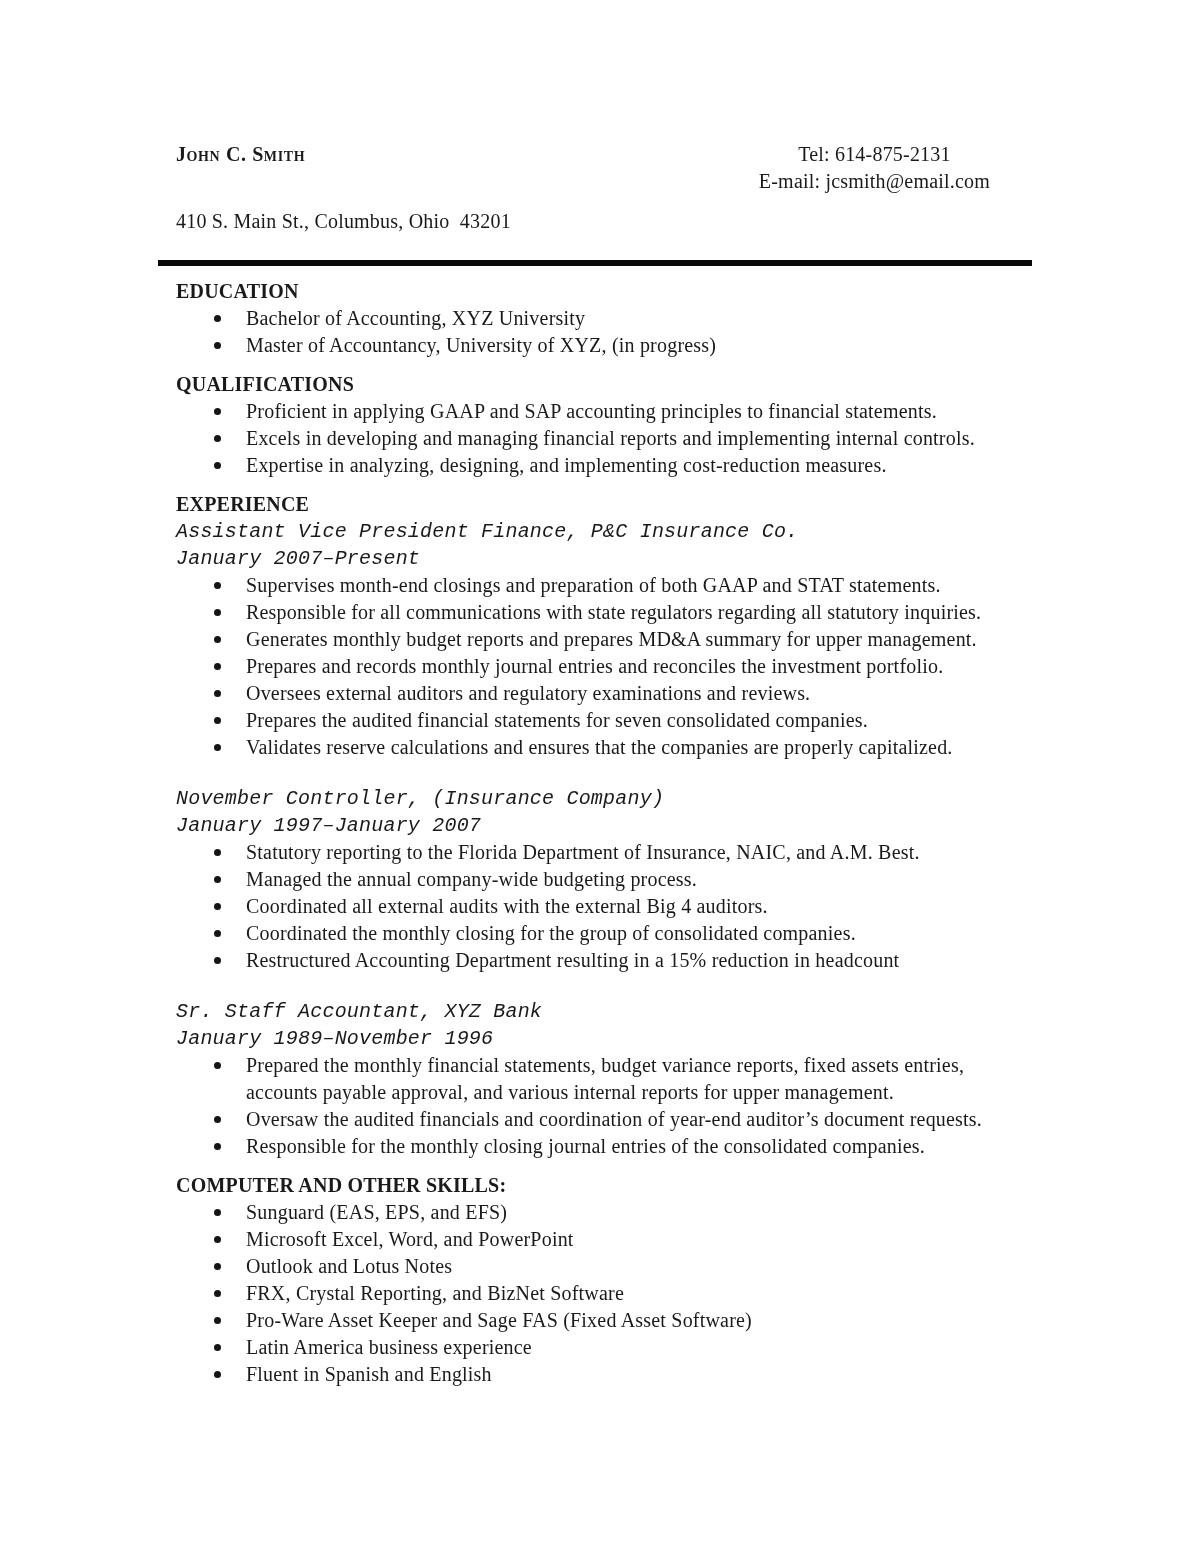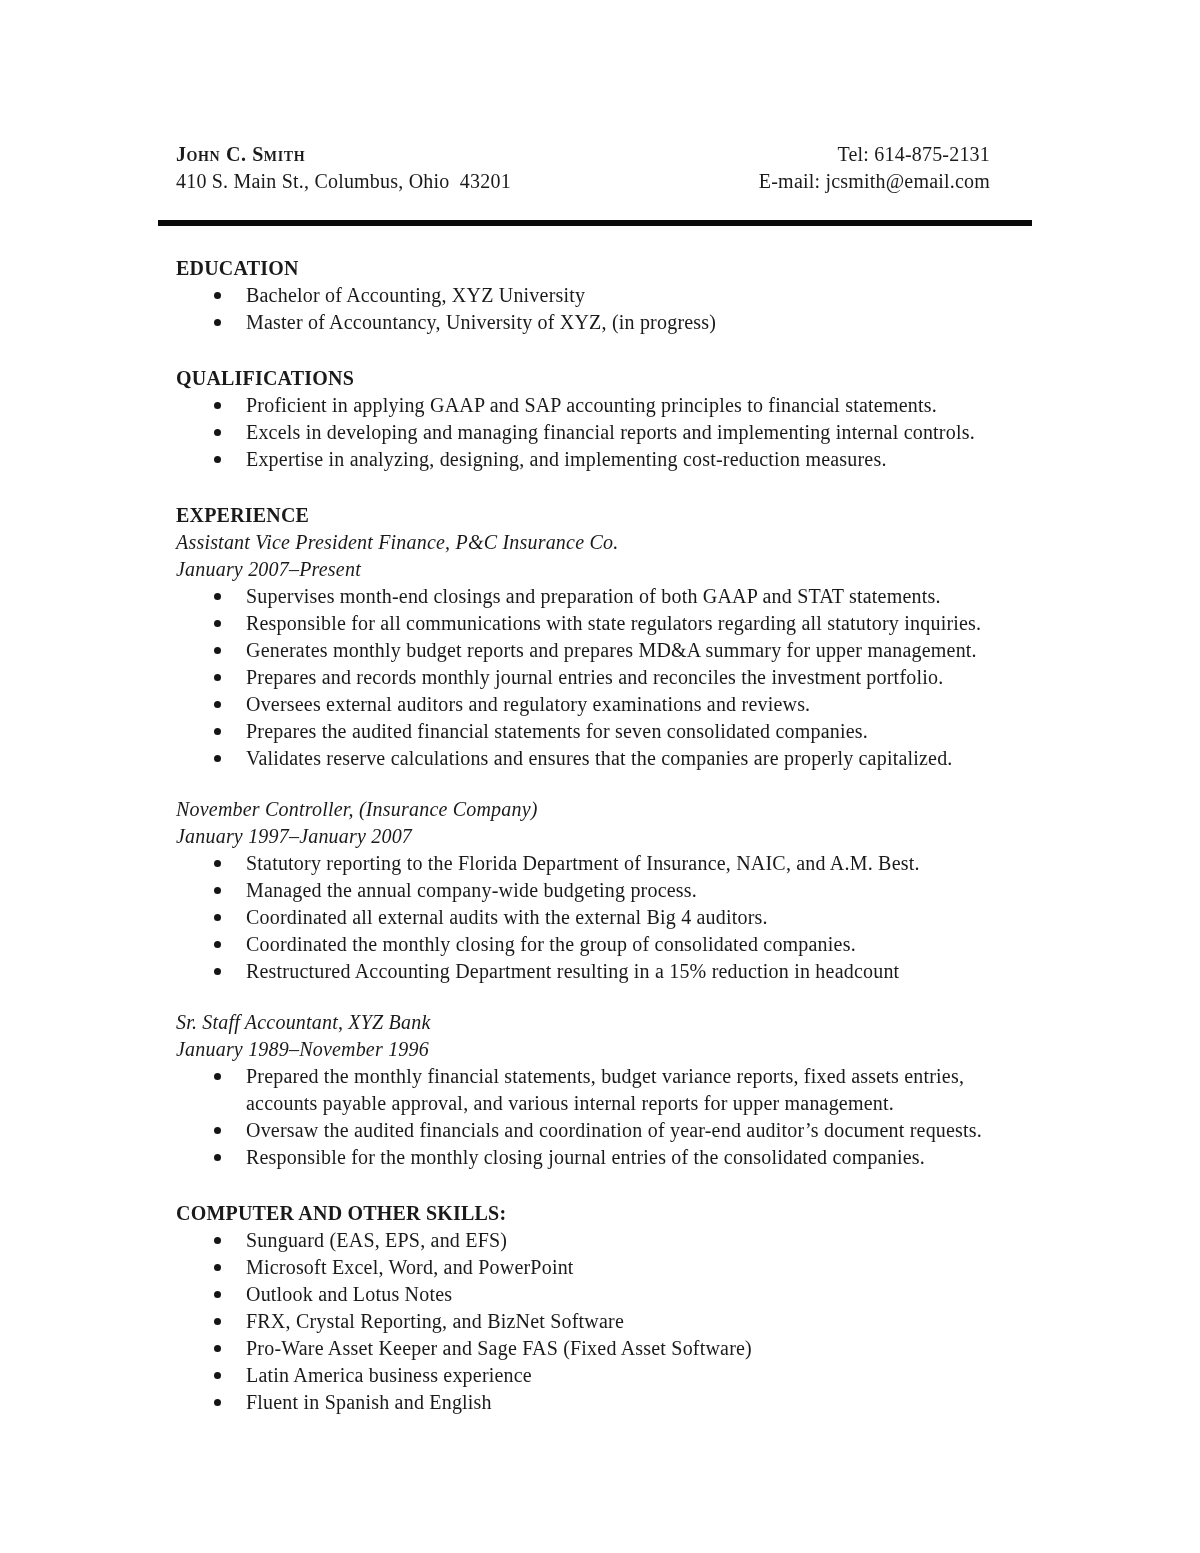--- a/index.html
+++ b/index.html
@@ -29,34 +29,35 @@
     justify-content: space-between;
     align-items: flex-start;
   }
   .header-left .name {
     font-weight: bold;
     font-variant: small-caps;
     letter-spacing: 0.6px;
   }
   .header-left .address {
     white-space: pre-wrap;
+    margin-top: 40px;
   }
   .header-right {
-    text-align: right;
+    text-align: center;
     padding-right: 40px;
   }
   .rule {
     height: 6px;
     background: #0a0a0a;
     margin: 25px 0 0 -18px;
     width: calc(100% + 20px);
   }
   
   .section {
-    margin-top: 29px;
+    margin-top: 12px;
   }
   .section-title {
     font-size: 20px;
     font-weight: bold;
     margin: 0;
     line-height: 27px;
   }
   ul.bullets {
     list-style: none;
     margin: 0;
@@ -73,20 +74,21 @@
     top: 10px;
     width: 7px;
     height: 7px;
     background: #151515;
     border-radius: 50%;
   }
   .job { margin-top: 0; }
   .job + .job { margin-top: 24px; }
   .job-title, .job-dates {
     font-style: italic;
+    font-family: Liberation Mono, monospace;
   }
 </style>
 </head>
 <body>
 
 <div class="page">
 
   <div class="header">
     <div class="header-left">
       <div class="name">John C. Smith</div>

